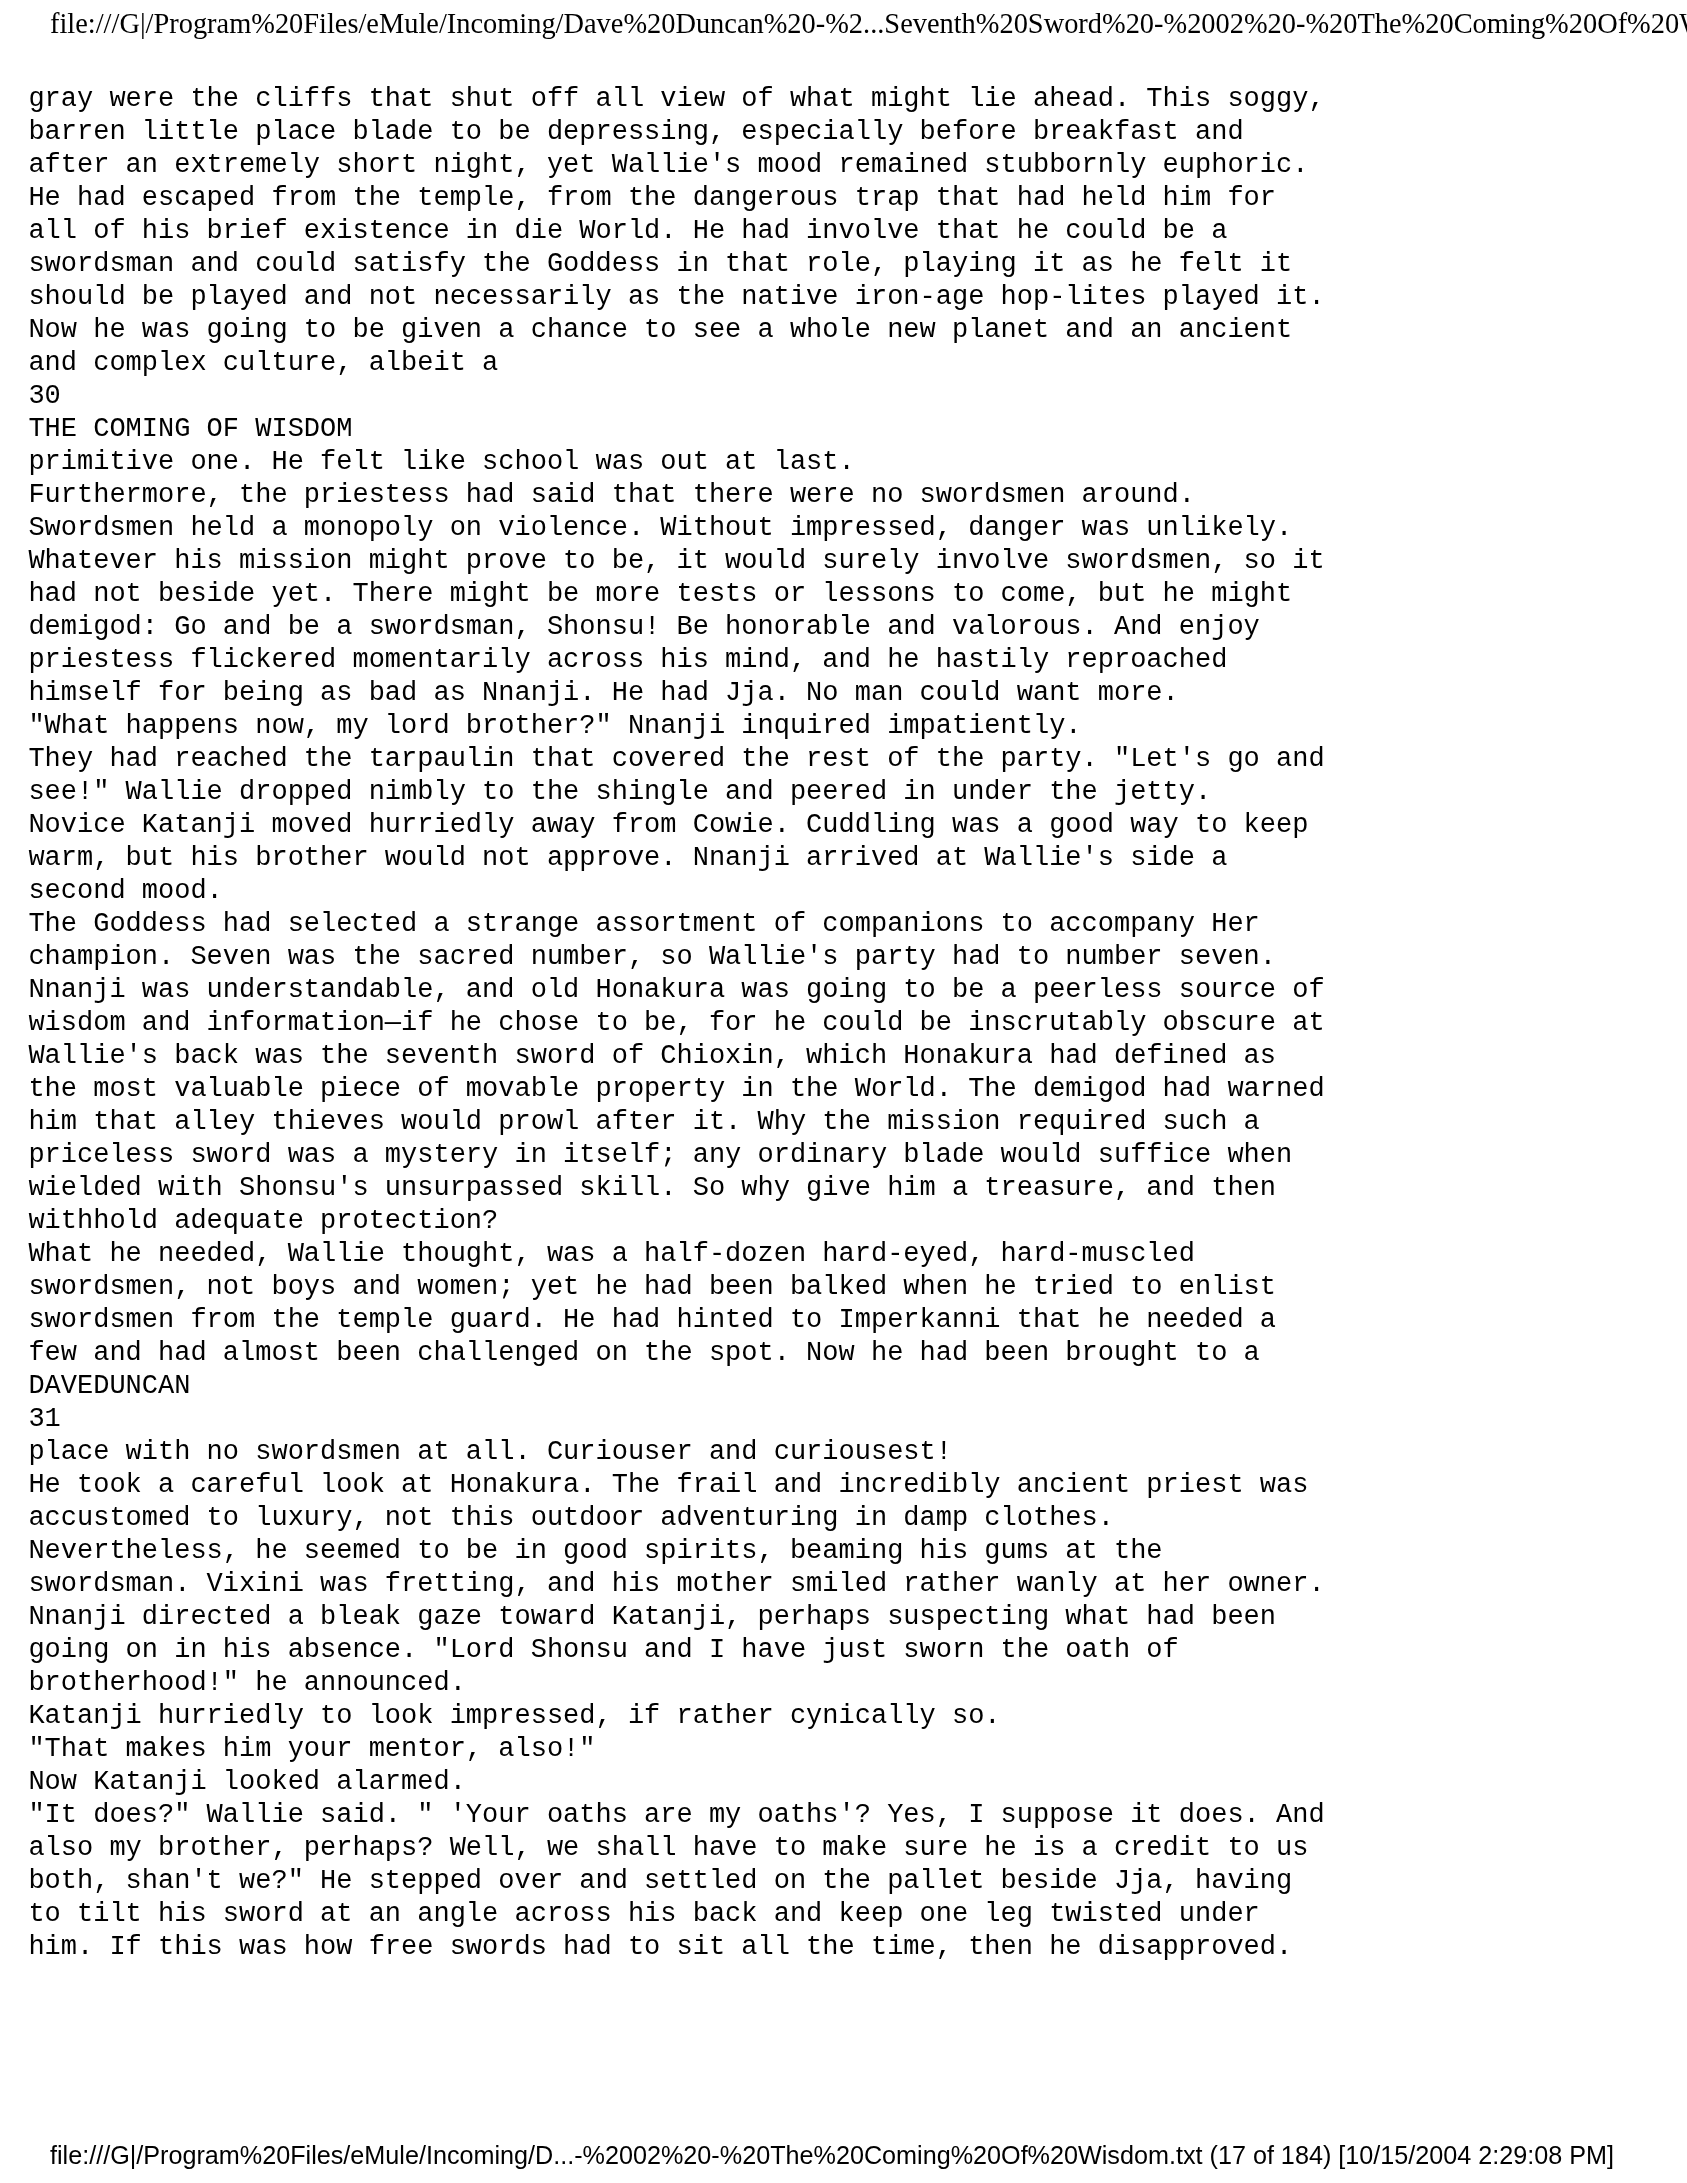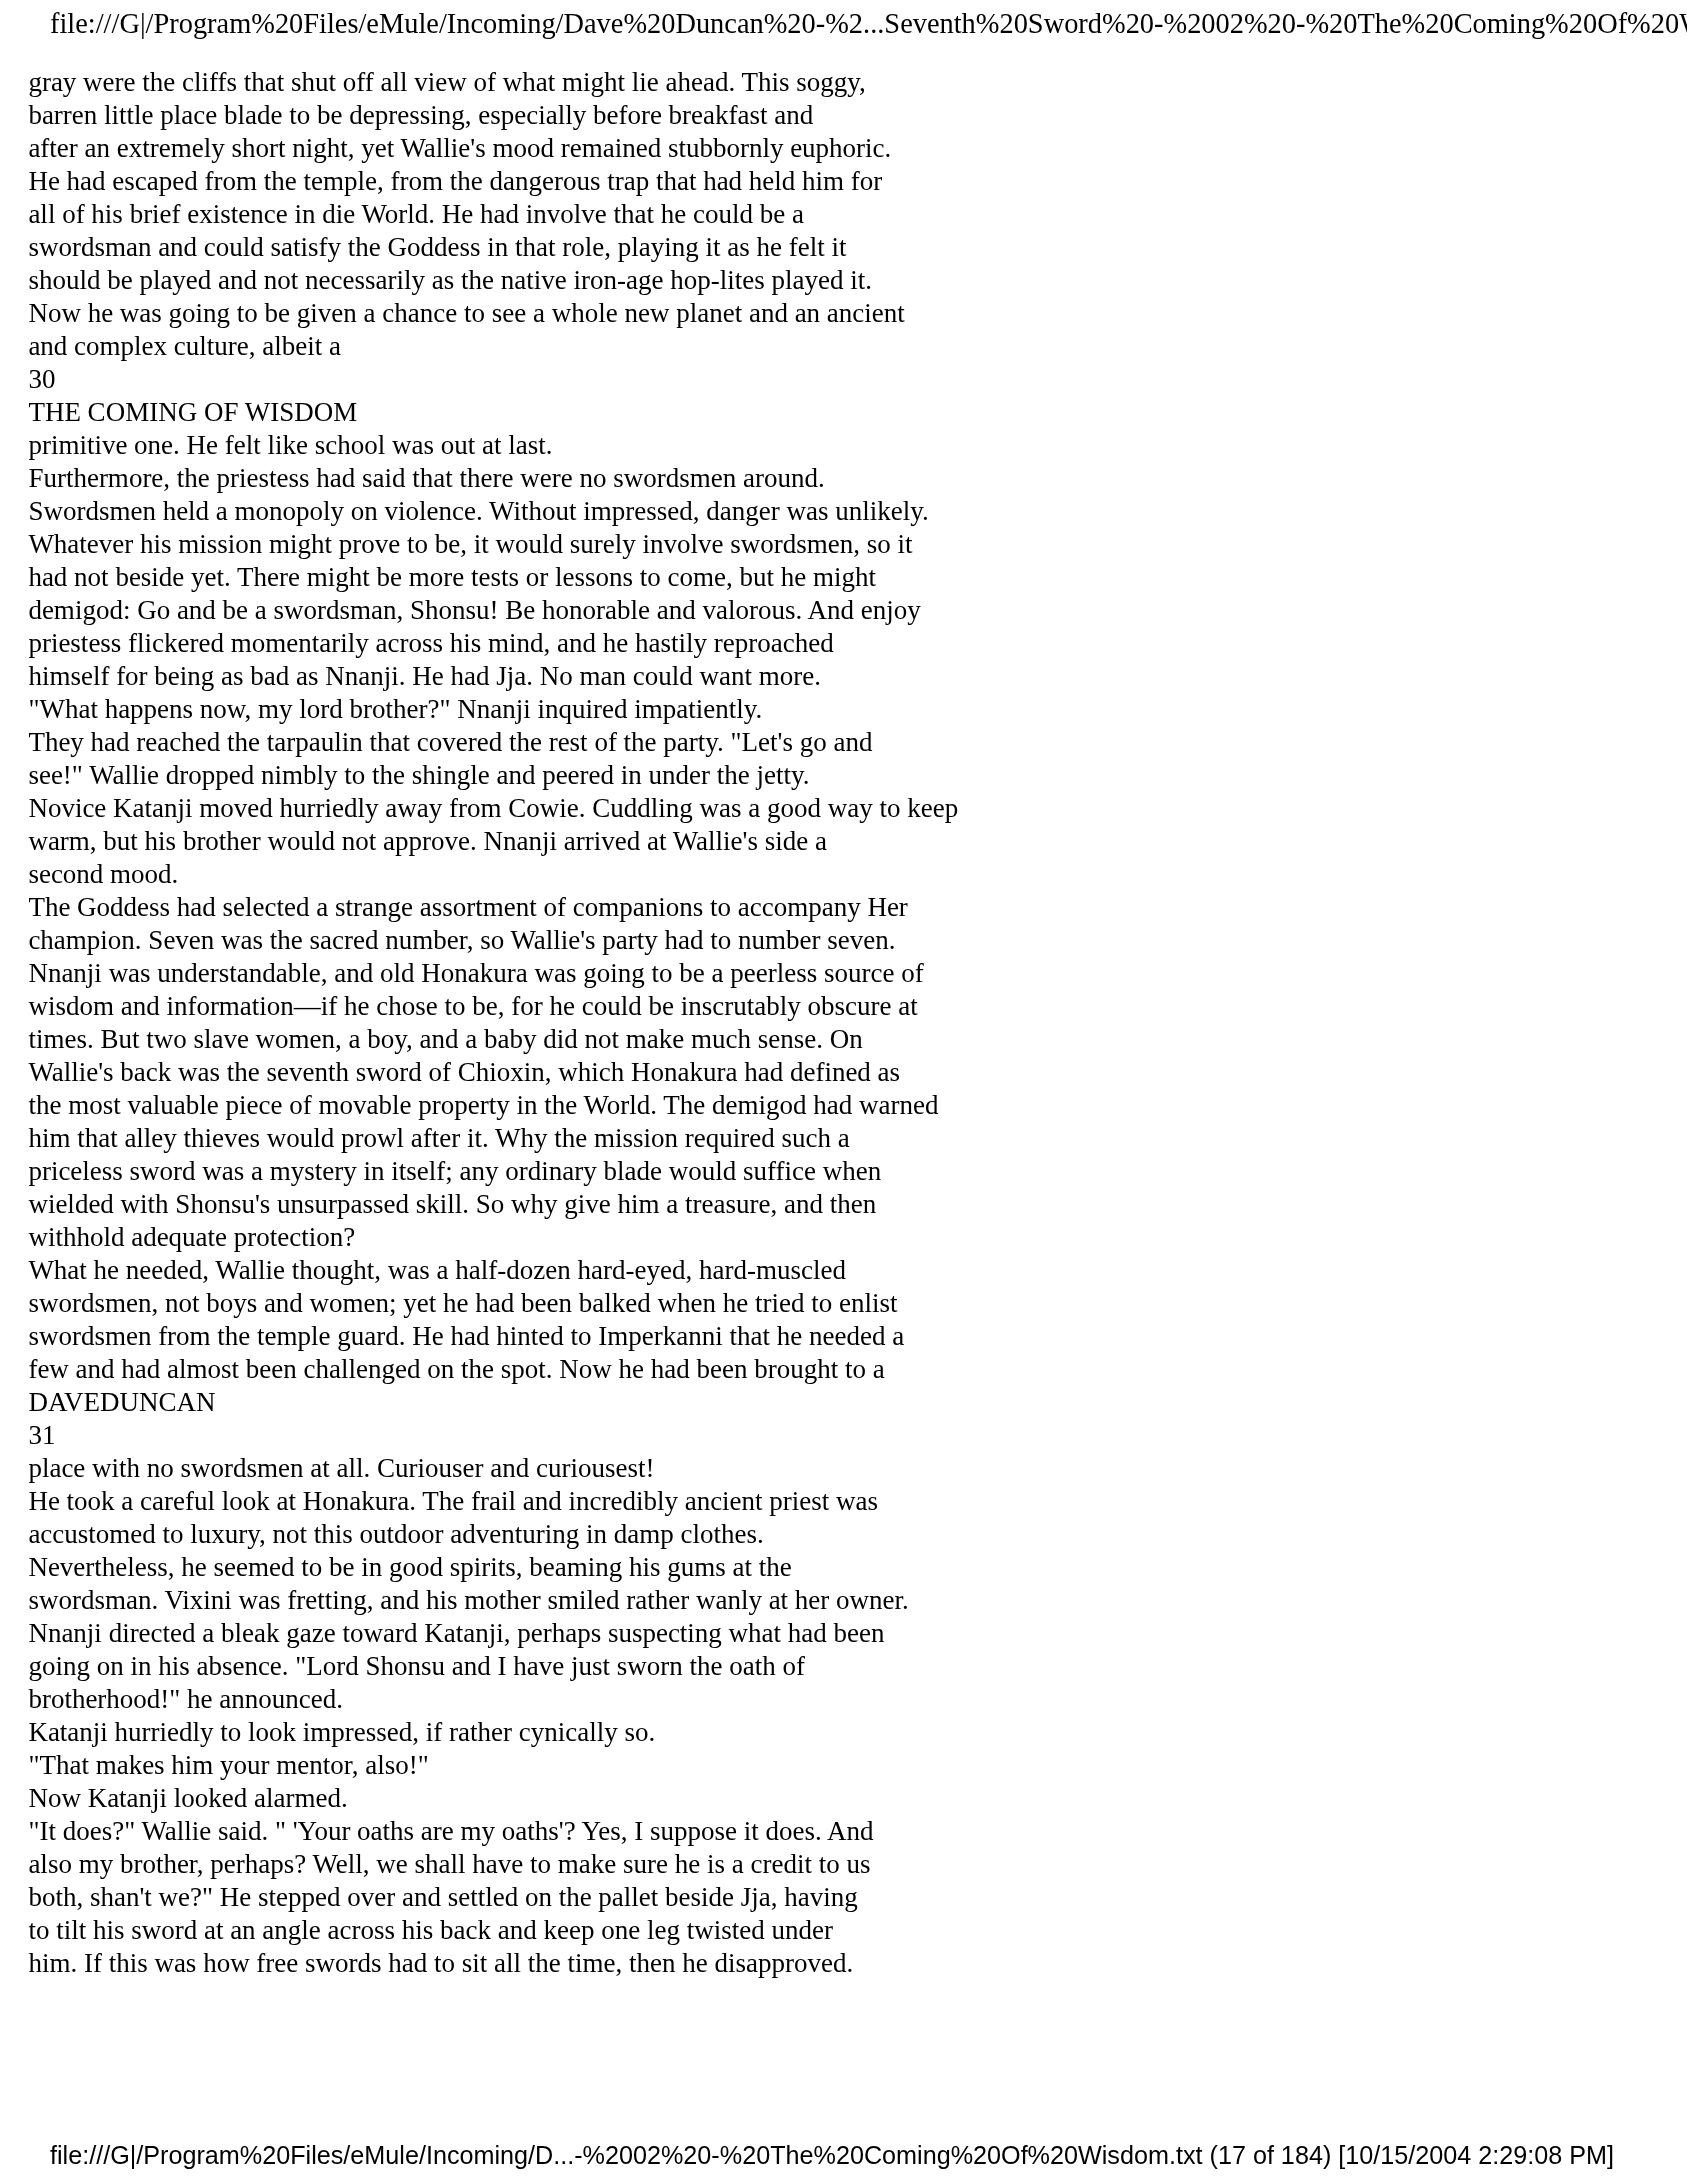--- a/index.html
+++ b/index.html
@@ -20,22 +20,22 @@
     top: 9.3px;
     font-family: "Liberation Serif", "DejaVu Serif", serif;
     font-size: 28.4px;
     line-height: 30px;
     white-space: nowrap;
     color: #000000;
   }
   .doc-body {
     position: absolute;
     left: 28.4px;
-    top: 66px;
-    font-family: Liberation Serif, serif;
+    top: 83px;
+    font-family: Liberation Mono, monospace;
     font-size: 27px;
     line-height: 33px;
     color: #000000;
   }
   .text-line {
     white-space: pre;
     height: 33px;
   }
   .print-footer {
     position: absolute;
@@ -78,21 +78,20 @@
     <div class="text-line">"What happens now, my lord brother?" Nnanji inquired impatiently.</div>
     <div class="text-line">They had reached the tarpaulin that covered the rest of the party. "Let's go and</div>
     <div class="text-line">see!" Wallie dropped nimbly to the shingle and peered in under the jetty.</div>
     <div class="text-line">Novice Katanji moved hurriedly away from Cowie. Cuddling was a good way to keep</div>
     <div class="text-line">warm, but his brother would not approve. Nnanji arrived at Wallie's side a</div>
     <div class="text-line">second mood.</div>
     <div class="text-line">The Goddess had selected a strange assortment of companions to accompany Her</div>
     <div class="text-line">champion. Seven was the sacred number, so Wallie's party had to number seven.</div>
     <div class="text-line">Nnanji was understandable, and old Honakura was going to be a peerless source of</div>
     <div class="text-line">wisdom and information—if he chose to be, for he could be inscrutably obscure at</div>
-    <div class="text-line">times. But two slave women, a boy, and a baby did not make much sense. On</div>
     <div class="text-line">Wallie's back was the seventh sword of Chioxin, which Honakura had defined as</div>
     <div class="text-line">the most valuable piece of movable property in the World. The demigod had warned</div>
     <div class="text-line">him that alley thieves would prowl after it. Why the mission required such a</div>
     <div class="text-line">priceless sword was a mystery in itself; any ordinary blade would suffice when</div>
     <div class="text-line">wielded with Shonsu's unsurpassed skill. So why give him a treasure, and then</div>
     <div class="text-line">withhold adequate protection?</div>
     <div class="text-line">What he needed, Wallie thought, was a half-dozen hard-eyed, hard-muscled</div>
     <div class="text-line">swordsmen, not boys and women; yet he had been balked when he tried to enlist</div>
     <div class="text-line">swordsmen from the temple guard. He had hinted to Imperkanni that he needed a</div>
     <div class="text-line">few and had almost been challenged on the spot. Now he had been brought to a</div>

